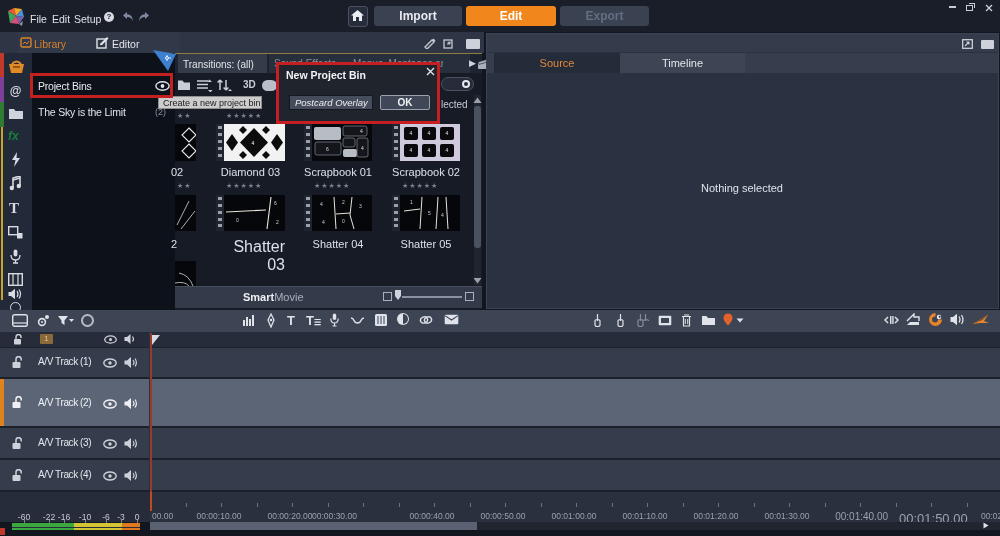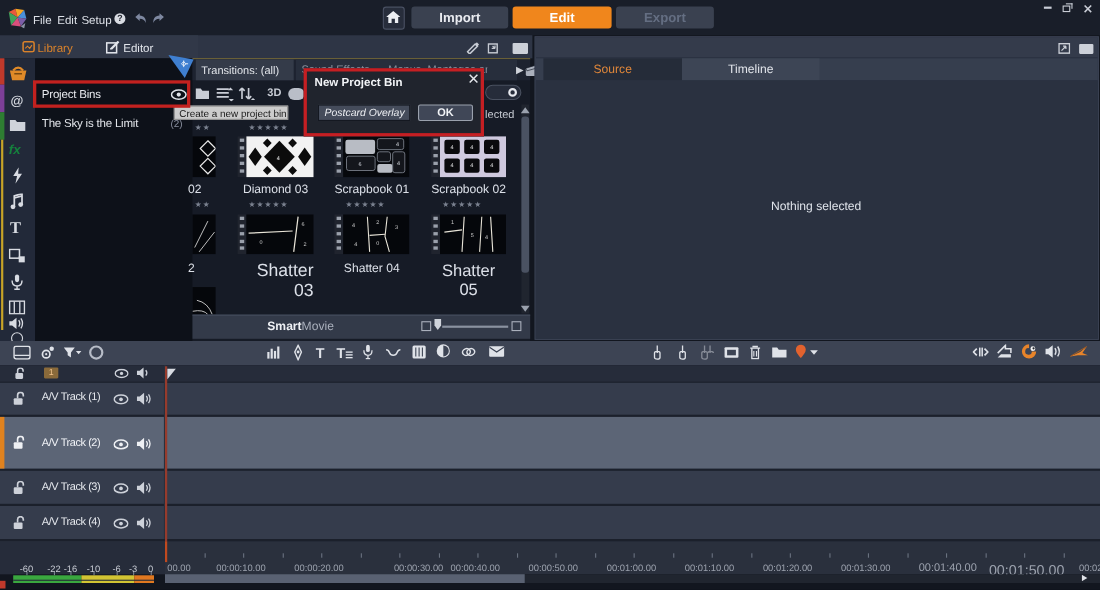--- a/index.html
+++ b/index.html
@@ -362,21 +362,21 @@
     <svg width="60" height="36">
       <path d="M4 16 L20 14" stroke="#e8e4d8" stroke-width="1" fill="none"></path>
       <path d="M22 2 L20 34" stroke="#e8e4d8" stroke-width="1" fill="none"></path>
       <path d="M38 2 L36 34" stroke="#e8e4d8" stroke-width="1" fill="none"></path>
       <path d="M46 2 L48 34" stroke="#e8e4d8" stroke-width="1" fill="none"></path>
       <text x="10" y="9" font-size="5" fill="#cccccc">1</text>
       <text x="28" y="20" font-size="5" fill="#cccccc">5</text>
       <text x="41" y="22" font-size="5" fill="#cccccc">4</text>
     </svg>
   </div>
-  <div class="abs" style="left:392px;top:238px;width:68px;text-align:center;font-size:15px;color:#dce0e8;">Shatter 05</div>
+  <div class="abs" style="left:392px;top:238px;width:68px;text-align:center;font-size:11px;color:#dce0e8;">Shatter 05</div>
 
   <div class="abs" style="left:175px;top:261px;width:21px;height:25px;background:#05070b;">
     <svg width="21" height="25">
         <path d="M0 22 Q10 20 14 25 M4 12 Q14 14 18 25" stroke="#d8d8d8" stroke-width="0.8" fill="none"></path>
       </svg>
   </div>
 </div>
 
 <div class="abs" style="left:175px;top:286px;width:307px;height:21px;background:#333a49;border-top:1px solid #454d5e;"></div>
 <div class="abs" style="left:243px;top:291px;font-size:11px;"><span style="color:#eef0f4;font-weight:bold;text-align:center;">Smart</span><span style="color:#aab0bc;">Movie</span></div>
@@ -619,21 +619,21 @@
       <div class="abs" style="left: 824.5px; top: 503px; width: 1px; height: 4px; background: rgb(106, 114, 128);"></div>
       <div class="abs" style="left: 860px; top: 503px; width: 1px; height: 4px; background: rgb(106, 114, 128);"></div>
       <div class="abs" style="left: 895.5px; top: 503px; width: 1px; height: 4px; background: rgb(106, 114, 128);"></div>
       <div class="abs" style="left: 931px; top: 503px; width: 1px; height: 4px; background: rgb(106, 114, 128);"></div>
       <div class="abs" style="left: 966.5px; top: 503px; width: 1px; height: 4px; background: rgb(106, 114, 128);"></div>
     </div>
 
   <div class="abs" style="left:152px;top:511px;font-size:8.5px;color:#9ba1ad;">00.00</div>
   <div class="abs" style="left:189px;top:511px;width:60px;text-align:center;font-size:8.5px;color:#9ba1ad;">00:00:10.00</div>
   <div class="abs" style="left:260px;top:511px;width:60px;text-align:center;font-size:8.5px;color:#9ba1ad;">00:00:20.00</div>
-  <div class="abs" style="left:343px;top:511px;width:60px;text-align:right;font-size:8.5px;color:#9ba1ad;">00:00:30.00</div>
+  <div class="abs" style="left:312px;top:511px;width:60px;text-align:left;font-size:8.5px;color:#9ba1ad;">00:00:30.00</div>
   <div class="abs" style="left:402px;top:511px;width:60px;text-align:center;font-size:8.5px;color:#9ba1ad;">00:00:40.00</div>
   <div class="abs" style="left:473px;top:511px;width:60px;text-align:center;font-size:8.5px;color:#9ba1ad;">00:00:50.00</div>
   <div class="abs" style="left:544px;top:511px;width:60px;text-align:center;font-size:8.5px;color:#9ba1ad;">00:01:00.00</div>
   <div class="abs" style="left:615px;top:511px;width:60px;text-align:center;font-size:8.5px;color:#9ba1ad;">00:01:10.00</div>
   <div class="abs" style="left:686px;top:511px;width:60px;text-align:center;font-size:8.5px;color:#9ba1ad;">00:01:20.00</div>
   <div class="abs" style="left:757px;top:511px;width:60px;text-align:center;font-size:8.5px;color:#9ba1ad;">00:01:30.00</div>
   <div class="abs" style="left:828px;top:511px;width:60px;text-align:right;font-size:10px;color:#9ba1ad;">00:01:40.00</div>
   <div class="abs" style="left:899px;top:511px;width:60px;text-align:center;font-size:13px;color:#9ba1ad;">00:01:50.00</div>
   <div class="abs" style="left:981px;top:511px;font-size:8.5px;color:#9ba1ad;">00:02</div>
 

